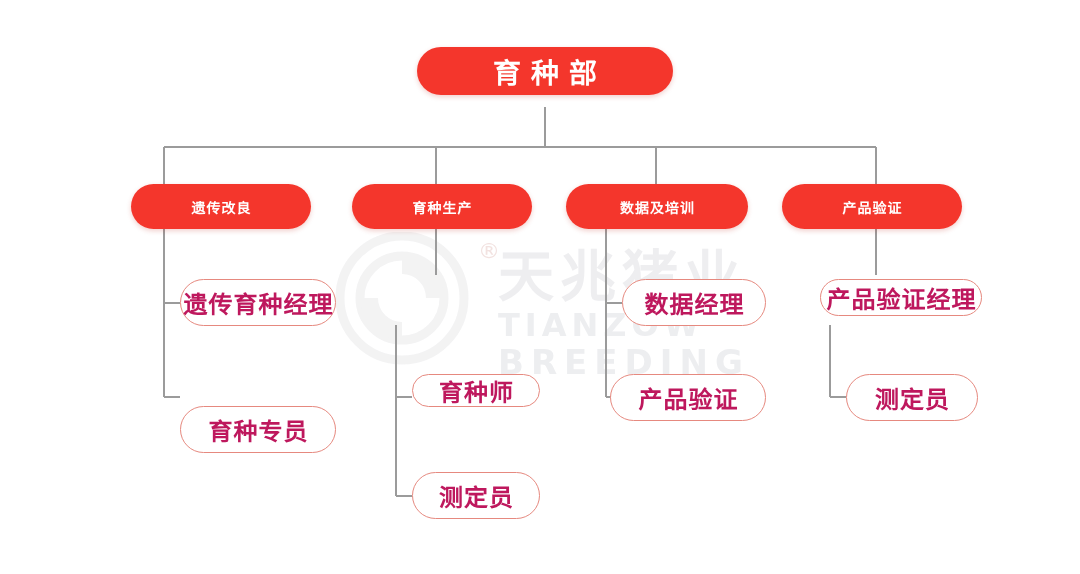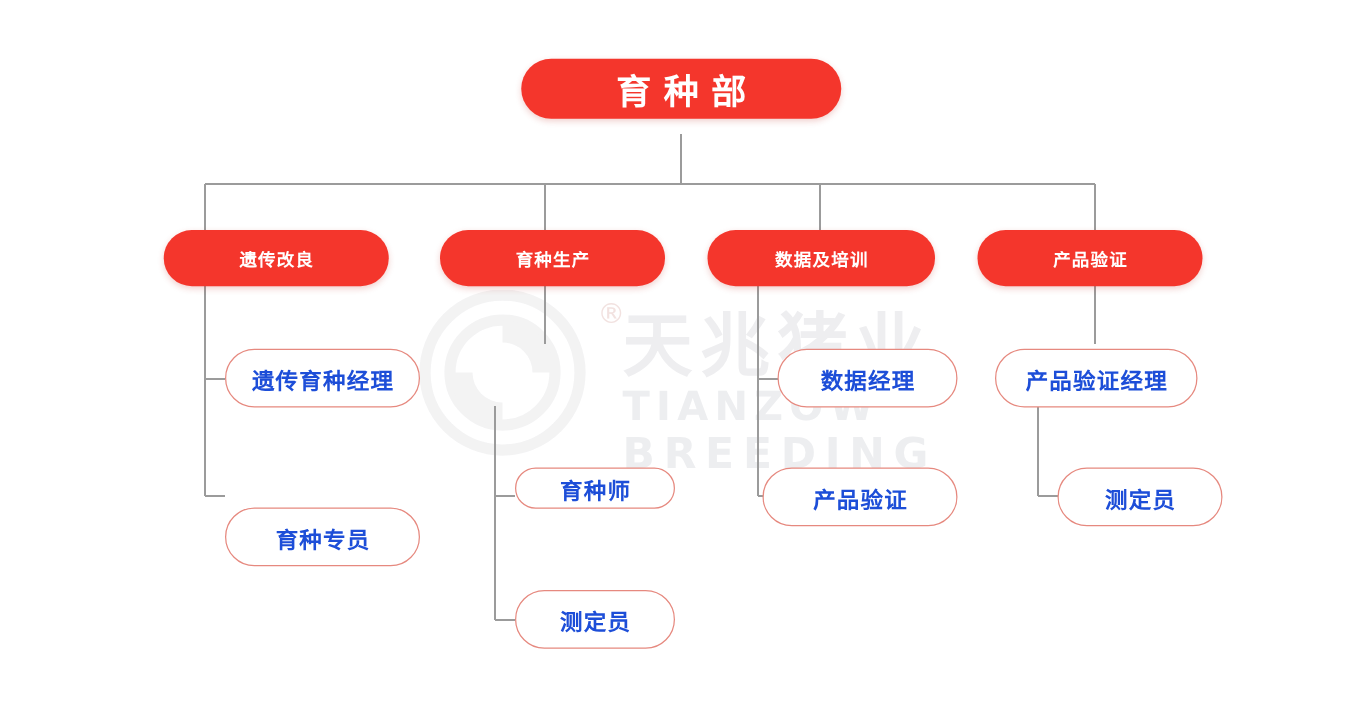--- a/index.html
+++ b/index.html
@@ -63,24 +63,24 @@
     color: #ffffff;
     border-radius: 30px;
     font-size: 14px;
     font-weight: 700;
     letter-spacing: 1px;
     text-indent: 1px;
     box-shadow: 0 2px 5px rgba(190, 40, 30, 0.22);
   }
   .node-l3 {
     background: #ffffff;
-    color: #1d4ed8;
+    color: #be185d;
     border: 1.4px solid #e6897f;
     border-radius: 26px;
-    font-size: 18px;
+    font-size: 24px;
     font-weight: 700;
     letter-spacing: 1px;
     text-indent: 1px;
   }
 </style>
 </head>
 <body>
 
 <div id="org-canvas">
 
@@ -146,17 +146,17 @@
 
 
   <div class="node node-l3" style="left:412px; top:374px; width:128px; height:33px;">育种师</div>
 
   <div class="node node-l3" style="left:412px; top:472px; width:128px; height:47px;">测定员</div>
 
   <div class="node node-l3" style="left:622px; top:279px; width:144px; height:47px;">数据经理</div>
 
   <div class="node node-l3" style="left:610px; top:374px; width:156px; height:47px;">产品验证</div>
 
-  <div class="node node-l3" style="left:796px; top:279px; width:162px; height:47px;">产品验证经理</div>
+  <div class="node node-l3" style="left:820px; top:279px; width:162px; height:37px;">产品验证经理</div>
 
   <div class="node node-l3" style="left:846px; top:374px; width:132px; height:47px;">测定员</div>
 
 </div>
 
 </body></html>

